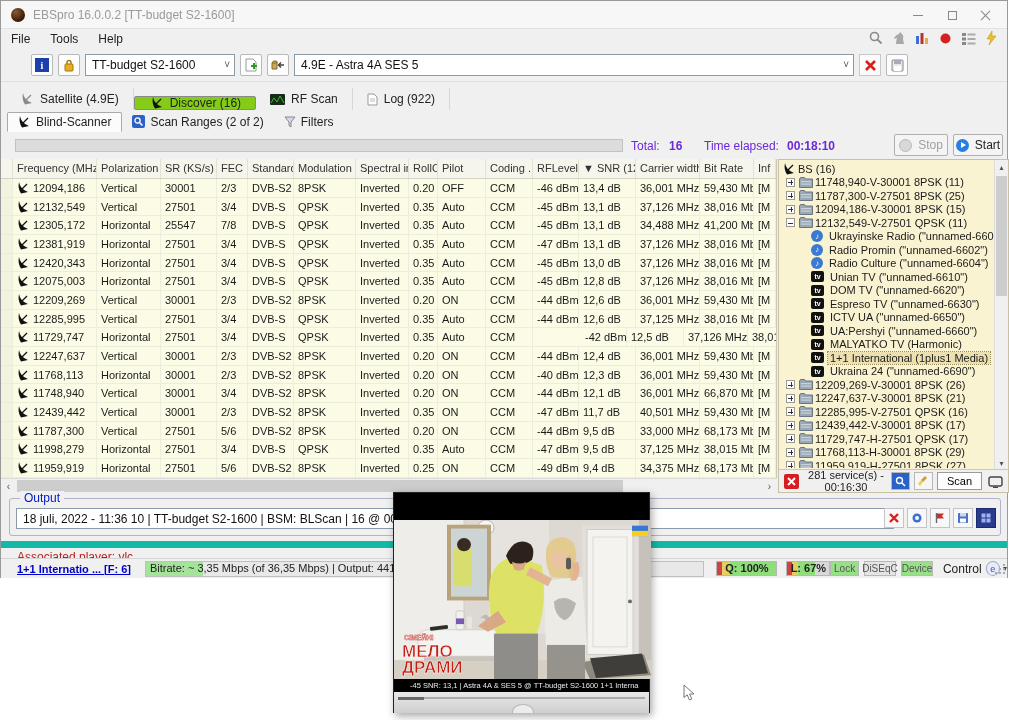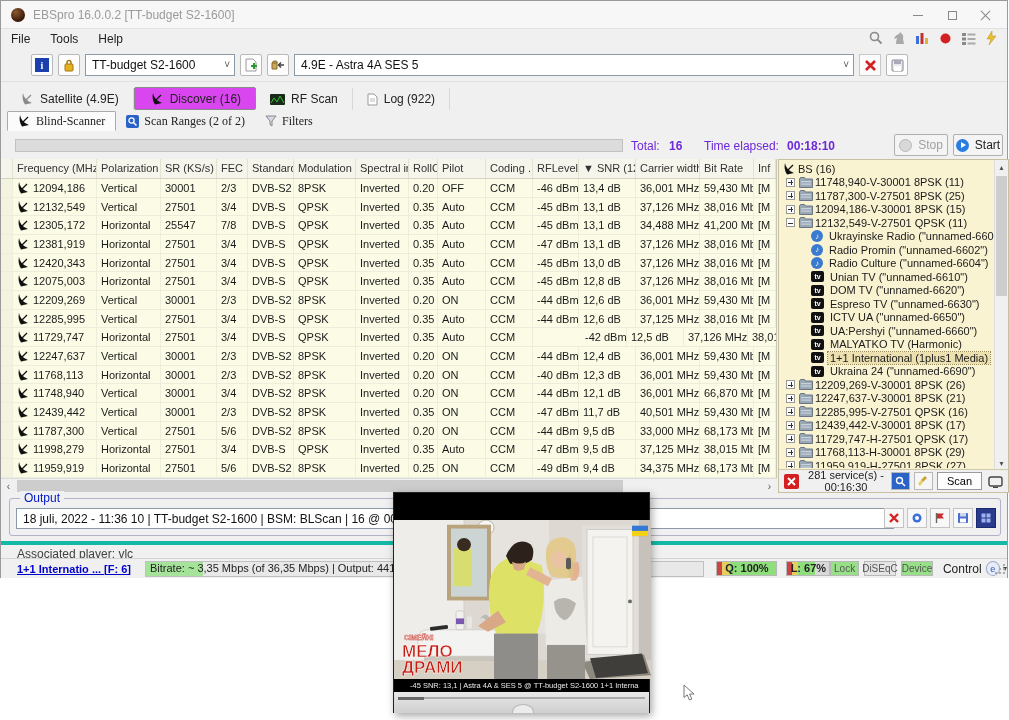--- a/index.html
+++ b/index.html
@@ -29,22 +29,22 @@
   .tbtn { width:22px; height:22px; background:#fdfdfd; border:1px solid #b8b8b8; border-radius:2px; display:flex; align-items:center; justify-content:center; }
   .info-glyph { width:14px; height:14px; background:#1c3fae; color:#fff; font-size:10px; font-weight:bold; font-family:"Liberation Serif",serif; display:flex; align-items:center; justify-content:center; }
   .combo { height:22px; background:#fff; border:1px solid #8a9aa8; display:flex; align-items:center; font-size:12px; color:#111; position:relative; padding:0 18px 0 6px; }
   .combo .arrow { position:absolute; right:4px; top:4px; color:#555; font-size:10px; }
   .combo-device { width:150px; }
   .combo-sat { width:560px; }
   .red-x-btn { width:22px; height:22px; border:1px solid #c8c8c8; background:#fbfbfb; display:flex; align-items:center; justify-content:center; }
 
   .tabrow { position:absolute; left:6px; top:86px; right:6px; height:23px; display:flex; align-items:flex-end; }
   .tab { height:22px; display:flex; align-items:center; gap:6px; padding:0 14px; font-size:12px; color:#222; border-right:1px solid #d8d8d8; }
-  .tab.active { background:#d946ef; border:1px solid #8a8a8a; border-radius:2px; height:23px;padding-left:16px; }
-  .subtabrow { position:absolute; left:6px; top:110px; right:24px; height:21px; display:flex; align-items:flex-start;font-family:Liberation Serif, serif; }
+  .tab.active { background:#84cc16; border:1px solid #8a8a8a; border-radius:2px; height:14px;padding-left:16px; }
+  .subtabrow { position:absolute; left:6px; top:110px; right:24px; height:21px; display:flex; align-items:center; }
   .subtab { height:20px; display:flex; align-items:center; gap:5px; padding:0 10px; font-size:12px; color:#222; }
   .subtab.active { background:#fbfbfb; border:1px solid #aaa; border-bottom-color:#fbfbfb; border-radius:2px 2px 0 0; }
 
   .scanrow { position:absolute; left:0; top:131px; right:0; height:27px; }
   .scan-progress { position:absolute; left:14px; top:7px; width:608px; height:13px; background:#dcdcdc; border:1px solid #c2c2c2; }
   .scan-label { position:absolute; top:7px; font-size:12px; color:#6d28d9; }
   .scan-value { font-weight:bold; }
   .btn { position:absolute; top:2px; height:22px; border:1px solid #b0b0b0; background:#f4f4f4; border-radius:2px; display:flex; align-items:center; justify-content:center; gap:6px; font-size:12px; color:#222; }
   .btn.disabled { color:#a0a0a0; }
   .circle-icon { width:13px; height:13px; border-radius:50%; }
@@ -81,21 +81,21 @@
   .small-btn { width:19px; height:18px; border:1px solid #b8b8b8; background:#f6f6f6; display:flex; align-items:center; justify-content:center; }
   .scan-btn { height:18px; border:1px solid #9a9a9a; background:#fdfdfd; font-size:11px; padding:0 9px; display:flex; align-items:center; }
 
   
   .output-box { position:absolute; left:8px; top:497px; width:992px; height:38px; border:1px solid #b2b2c8; border-radius:3px; }
   .output-label { position:absolute; left:10px; top:-8px; background:#f0f0f0; padding:0 4px; font-size:12px; color:#0018c8; }
   .output-select { position:absolute; left:6px; top:9px; width:878px; height:21px; background:#fff; border:1px solid #8a9aa8; font-size:12px; color:#111; display:flex; align-items:center; padding:0 18px 0 6px; }
   .output-btns { position:absolute; right:4px; top:9px; display:flex; gap:3px; }
   .ob { width:20px; height:20px; border:1px solid #c4c4c4; background:#f8f8f8; display:flex; align-items:center; justify-content:center; }
 
-  .status1 { position:absolute; left:0; top:540px; right:0; height:17px; border-top:4px solid #14b8a6; font-size:12px; color:#404040; padding:2px 0 0 16px; }
+  .status1 { position:absolute; left:0; top:540px; right:0; height:17px; border-top:7px solid #14b8a6; font-size:12px; color:#b91c1c; padding:2px 0 0 16px; }
   .bottombar { position:absolute; left:0; top:557px; right:0; height:20px; background:#f0f0f0; border-top:1px solid #d4d4d4; display:flex; align-items:center; font-size:11px; }
   .assoc-link { color:#0000cc; font-weight:bold; text-decoration:underline; margin:0 14px 0 16px; white-space:nowrap; }
   .bitrate-panel { position:relative; width:588px; height:16px; background:#e8e8e8; border:1px solid #c0c0c0; color:#222; overflow:hidden; white-space:nowrap; }
   .bitrate-green { position:absolute; left:0; top:0; width:57px; height:100%; background:#a5e39b; }
   .bitrate-text { position:relative; padding:1px 0 0 4px; }
   .meter { position:relative; height:15px; border:1px solid #b8b8b8; background:#d8d8d8; overflow:hidden; text-align:center; color:#222; }
   .meter .fill { position:absolute; left:0; top:0; bottom:0; }
   .meter .seg-r { position:absolute; left:0; top:0; bottom:0; width:5px; background:#c44; }
   .meter .seg-y { position:absolute; left:5px; top:0; bottom:0; width:8px; background:#e4cf5e; }
   .meter .mlabel { position:relative; font-size:11px; font-weight:bold; padding-top:0px; }

